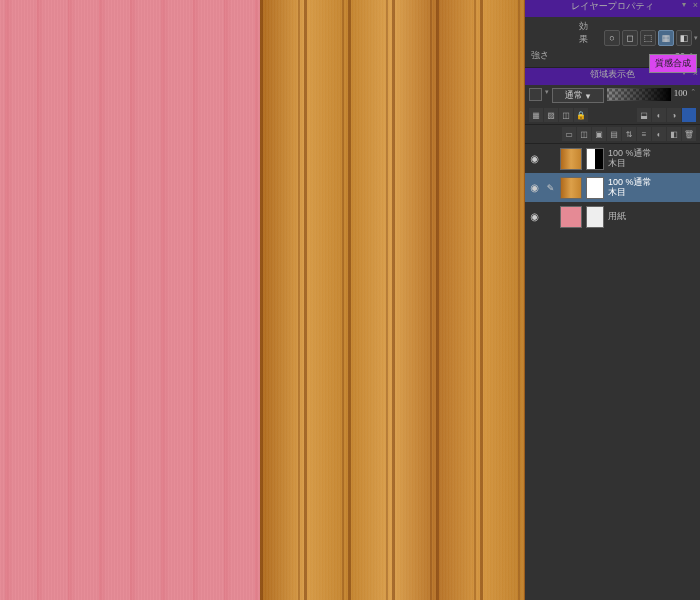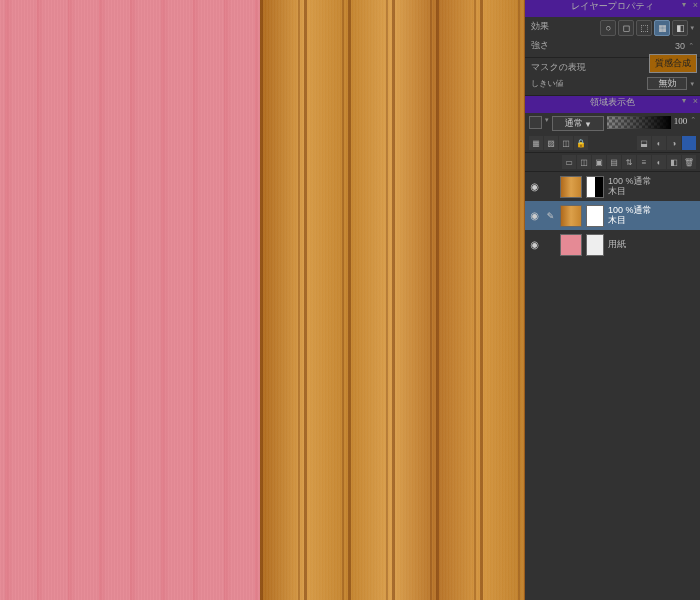--- a/index.html
+++ b/index.html
@@ -71,41 +71,41 @@
   color: #aaa;
 }
 .panel-title .arrow {
   position: absolute; right: 14px; font-size:8px; color:#888;
 }
 .panel-title .x {
   position: absolute; right: 2px; font-size:9px; color:#888;
 }
 
 .section { padding: 3px 6px 5px 6px; border-bottom: 1px solid #222; }
-.label-row { display:flex; align-items:flex-start; gap:16px; margin-bottom:3px; }
+.label-row { display:flex; align-items:flex-end; gap:16px; margin-bottom:3px;margin-left:48px; }
 .label-text { font-size: 9px; color: #aaa; }
 
 .icon-strip {
   display:flex; gap:2px; margin-left:auto;
   align-items:center;
 }
 .icon-btn {
   width:16px; height:16px;
   background:#3a3a3a;
   border:1px solid #555;
   border-radius:2px;
   display:flex; align-items:center; justify-content:center;
   font-size:9px; color:#ccc;
 }
 .icon-btn.active { background:#4a6a8a; border-color:#6a8aaa; }
 
 .tooltip {
   position:absolute;
   right:3px; top:37px;
-  background:#a16207;
+  background:#d946ef;
   color:#222;
   font-size:9px;
   padding:2px 5px;
   border:1px solid #888;
   z-index:10;
 }
 
 .slider-row {
   display:flex; align-items:center; gap:3px;
   margin-top:3px;
@@ -223,31 +223,20 @@
     </div>
     <div class="tooltip">質感合成</div>
     <div class="slider-row">
       <span class="label-text">強さ</span>
       <div style="flex:1"></div>
       <span class="slider-val">30</span>
       <span class="tri">⌃</span>
     </div>
   </div>
 
-  <div class="section">
-    <span class="label-text">マスクの表現</span>
-    <div class="slider-row">
-      <span class="label-text" style="font-size:8px;">しきい値</span>
-      <div style="flex:1"></div>
-      <div class="dropdown" style="flex:0 0 40px;height:13px;">
-        <span>無効</span>
-      </div>
-      <span class="tri">▾</span>
-    </div>
-  </div>
 
   <div class="panel-title">
     <span>領域表示色</span>
     <span class="arrow">▾</span>
     <span class="x">×</span>
   </div>
 
   <div class="blend-row">
     <div class="check-sq"></div>
     <span class="tri">▾</span>

